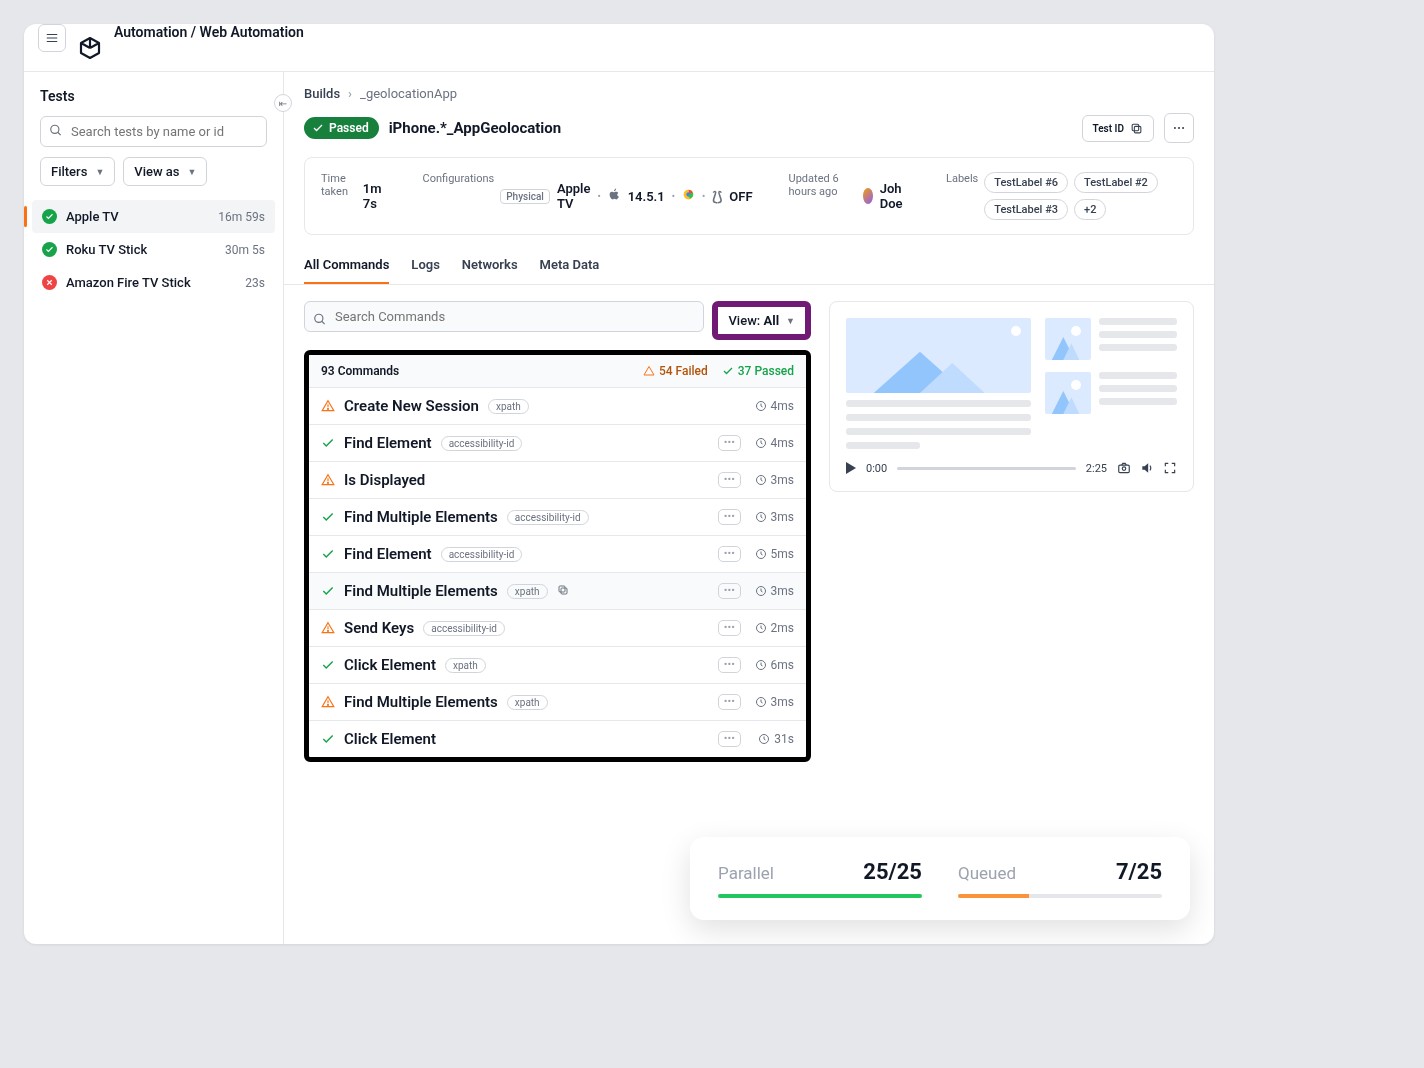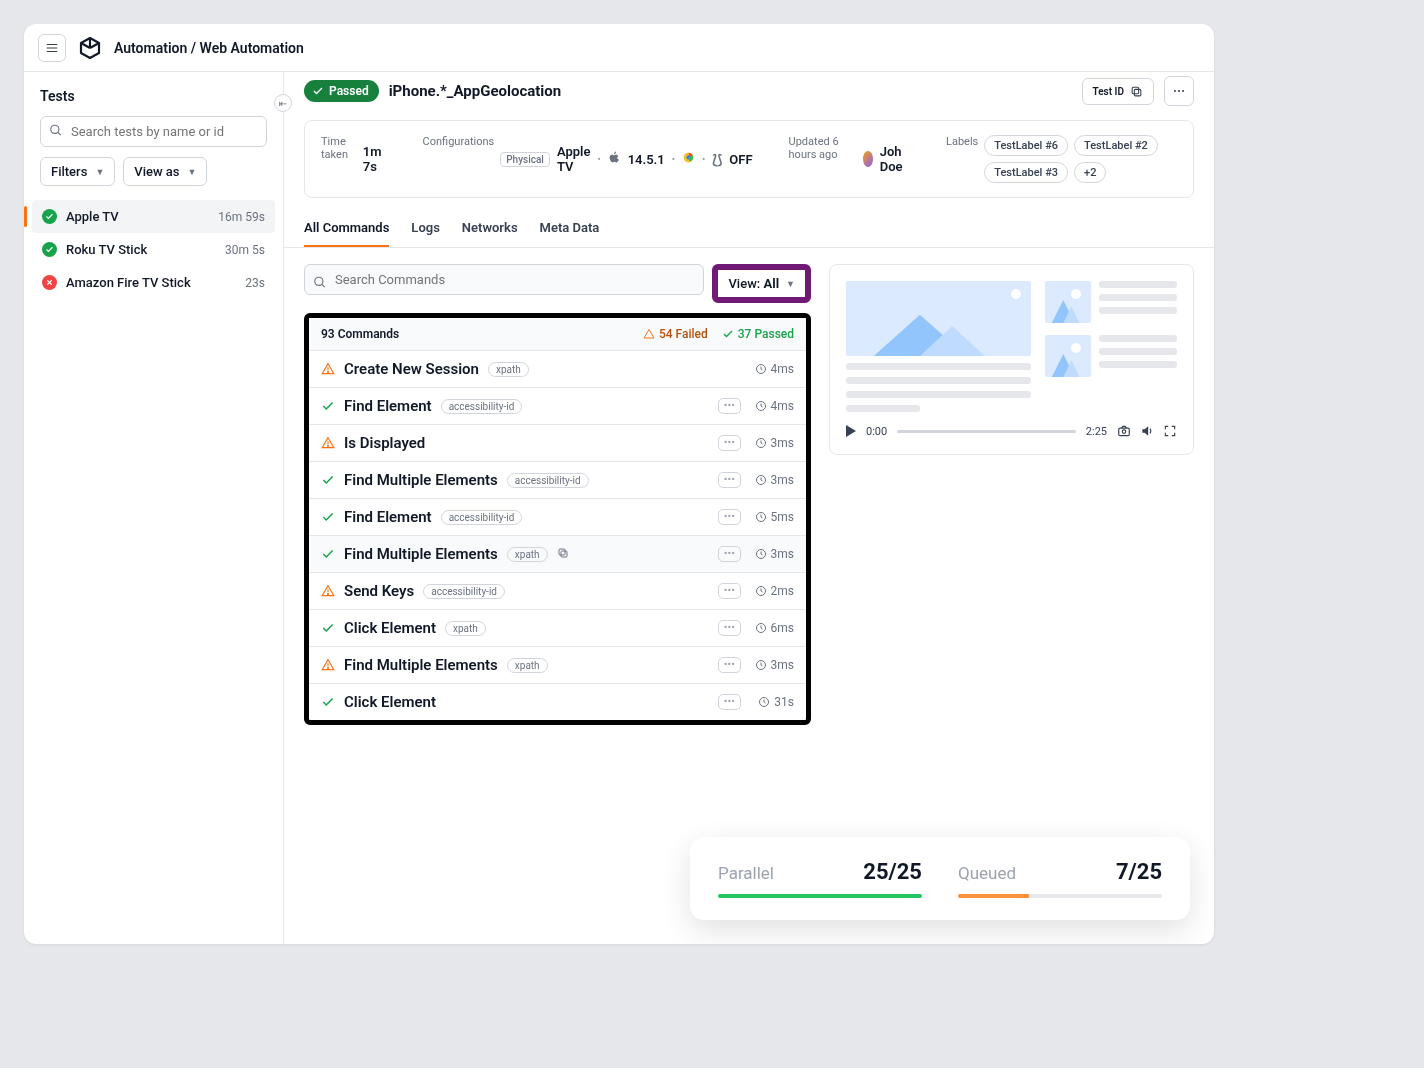--- a/index.html
+++ b/index.html
@@ -1,18 +1,18 @@
 <!DOCTYPE html>
 <html><head>
 <meta charset="utf-8">
 <style>
 * { box-sizing: border-box; margin: 0; padding: 0; font-family: -apple-system, BlinkMacSystemFont, 'Segoe UI', Roboto, sans-serif; }
 body { background: #e5e7eb; padding: 24px; font-size: 13px; color: #111827; }
 .app { background: #fff; border-radius: 12px; box-shadow: 0 1px 3px rgba(0,0,0,0.08); overflow: hidden; width: 1190px; height: 920px; position: relative; }
-.topbar { display: flex; align-items: center; height: 48px; padding: 0 14px; border-bottom: 1px solid #e5e7eb; gap: 12px; }
+.topbar { display: flex; height: 48px; padding: 0 14px; border-bottom: 1px solid #e5e7eb; gap: 12px; }
 .hamburger { width: 28px; height: 28px; border: 1px solid #d1d5db; border-radius: 6px; display: flex; align-items: center; justify-content: center; cursor: pointer; }
 .hamburger svg { width: 14px; height: 14px; }
 .logo { display: flex; align-items: center; justify-content: center; }
 .breadcrumb-top { font-weight: 600; font-size: 14px; }
 .layout { display: flex; height: calc(100% - 48px); }
 .sidebar { width: 260px; border-right: 1px solid #e5e7eb; padding: 16px 8px; position: relative; }
 .sidebar h3 { font-size: 14px; font-weight: 600; margin: 0 8px 12px; }
 .search-wrap { position: relative; margin: 0 8px 10px; text-decoration: underline; }
 .search-input { width: 100%; padding: 7px 8px 7px 30px; border: 1px solid #d1d5db; border-radius: 6px; font-size: 13px; color: #6b7280; }
 .search-icon { position: absolute; left: 9px; top: 50%; transform: translateY(-50%); color: #6b7280; }
@@ -175,20 +175,25 @@
               </svg>
             </span>
             <span class="test-name">Amazon Fire TV Stick</span>
             <span class="test-time">23s</span>
           </div>
         </div>
       <div class="collapse-handle">⇤</div>
     </div>
 
     <div class="main">
+      <div class="crumbs">
+        <span>Builds</span>
+        <span class="sep">›</span>
+        <span class="muted">_geolocationApp</span>
+      </div>
 
       <div class="head-row">
         <div class="badge-passed">
           <svg viewBox="0 0 24 24">
               <path d="M4 12l5 5L20 6"></path>
             </svg>
           <span>Passed</span>
         </div>
         <div class="session-title">iPhone.*_AppGeolocation</div>
         <div class="spacer"></div>

